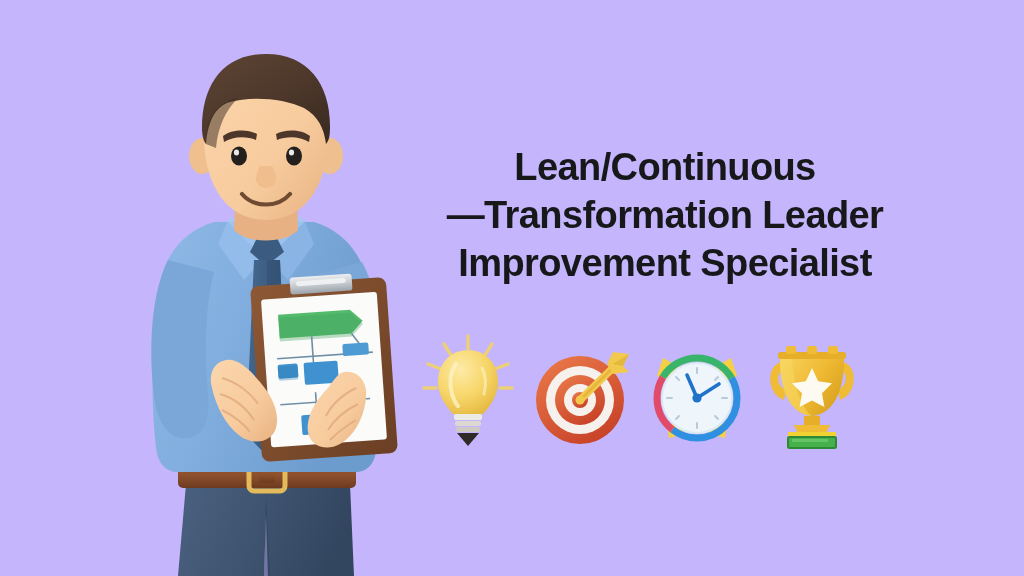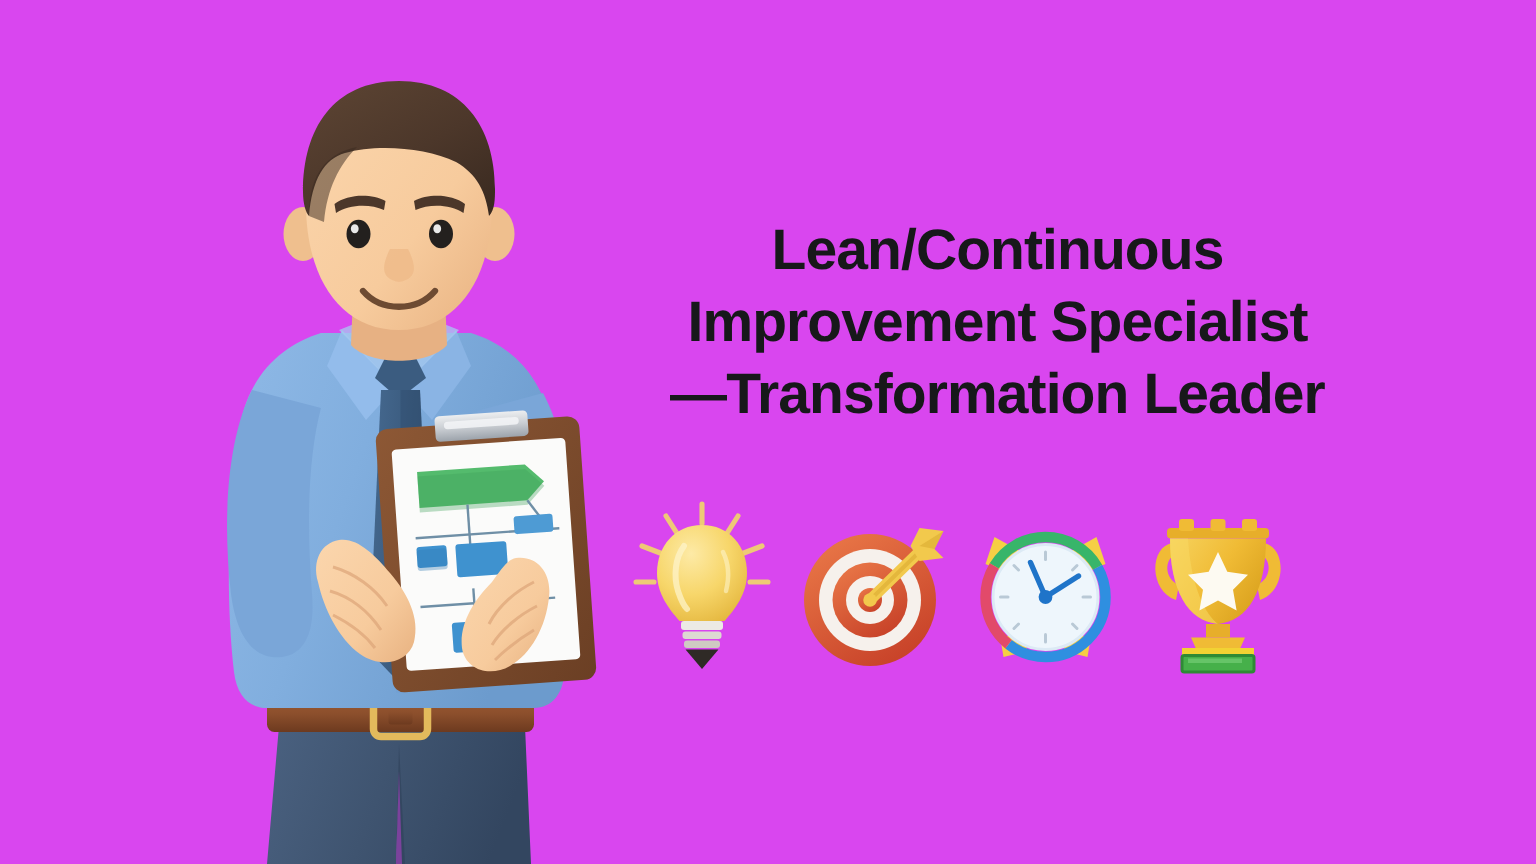--- a/index.html
+++ b/index.html
@@ -3,21 +3,21 @@
 <meta charset="utf-8">
 <title>Lean/Continuous Improvement Specialist</title>
 <style>
   html,body{margin:0;padding:0;}
   body{
     width:1024px;height:576px;
     background:#ffffff;
     font-family:"Liberation Sans", sans-serif;
     overflow:hidden;
   }
-  #stage{position:relative;width:1024px;height:576px;background:#d946ef;overflow:hidden;}
+  #stage{position:relative;width:1024px;height:576px;background:#c4b5fd;overflow:hidden;}
 
   
   .headline{
     position:absolute;
     left:400px; top:118px; width:530px;
     text-align:center;
     font-family:"Liberation Sans", sans-serif;
     font-weight:bold;
     font-size:38px;
     line-height:48px;
@@ -224,22 +224,22 @@
           <path d="M238 344 C226 350 214 360 208 372"></path>
           <path d="M240 360 C228 366 216 376 210 386"></path>
           <path d="M238 376 C228 382 218 390 212 396"></path>
         </g>
       </g>
     </svg>
   </div>
 
   <h1 class="headline">
     <span class="ln">Lean/Continuous</span>
+    <span class="ln">—Transformation Leader</span>
     <span class="ln">Improvement Specialist</span>
-    <span class="ln">—Transformation Leader</span>
   </h1>
 
   <div class="icon-row">
 
     <div class="icon-cell">
       <span class="sr">Lightbulb</span>
       <svg width="92" height="114" viewBox="0 0 92 114" xmlns="http://www.w3.org/2000/svg" aria-hidden="true">
         <defs>
           <radialGradient id="bulbG" cx="0.38" cy="0.3" r="0.78">
             <stop offset="0%" stop-color="#fdeaa6"></stop>

